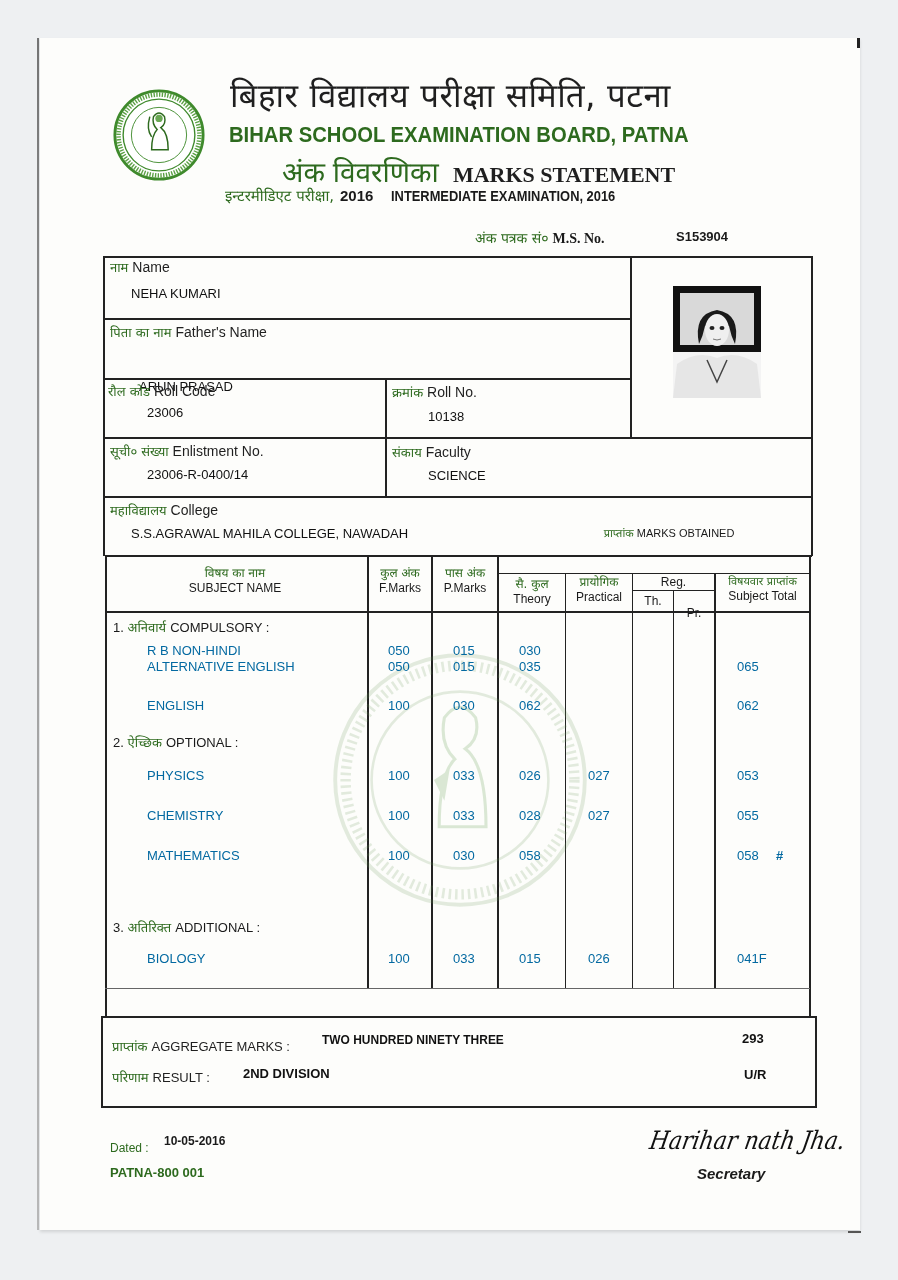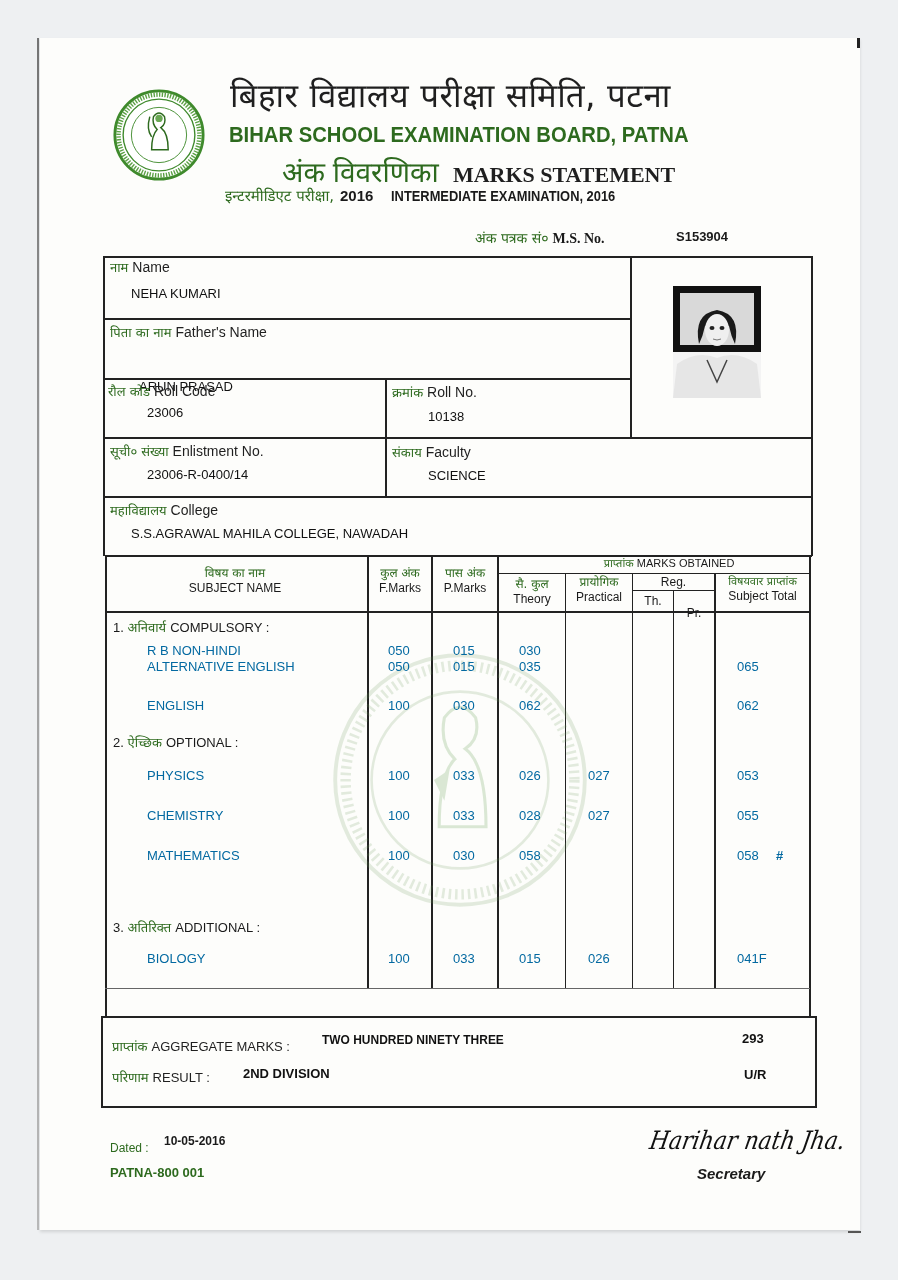--- a/index.html
+++ b/index.html
@@ -213,21 +213,21 @@
   <div>SUBJECT NAME</div>
 </div>
 <div class="th" style="left:369px;top:566px;width:62px;">
   <div class="hi">कुल अंक</div>
   <div>F.Marks</div>
 </div>
 <div class="th" style="left:433px;top:566px;width:64px;">
   <div class="hi">पास अंक</div>
   <div>P.Marks</div>
 </div>
-<div class="th" style="left:499px;top:557px;width:340px;font-size:11px;">
+<div class="th" style="left:499px;top:527px;width:340px;font-size:11px;">
   <span class="hi" style="font-size:11px;">प्राप्तांक</span>
   <span>MARKS OBTAINED</span>
 </div>
 <div class="th" style="left:499px;top:577px;width:66px;">
   <div class="hi">सै. कुल</div>
   <div>Theory</div>
 </div>
 <div class="th" style="left:566px;top:575px;width:66px;">
   <div class="hi">प्रायोगिक</div>
   <div>Practical</div>

